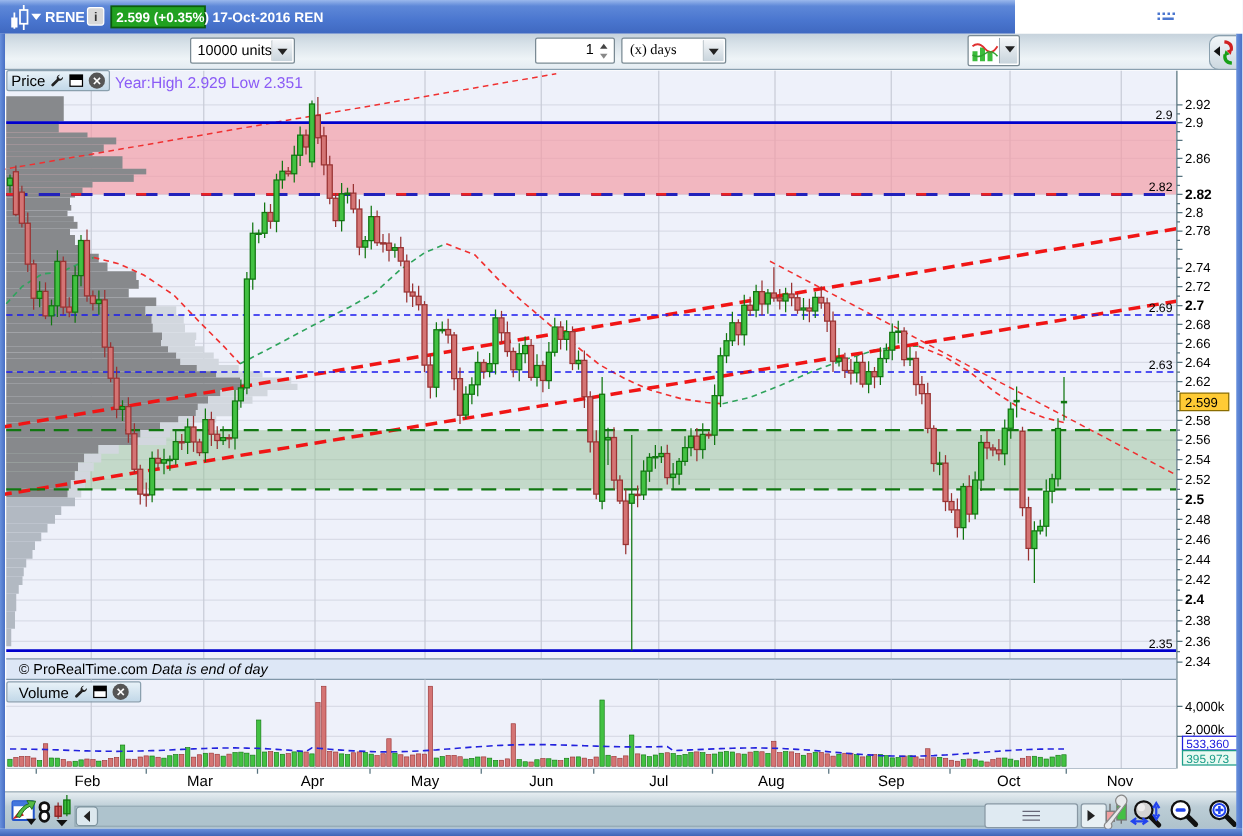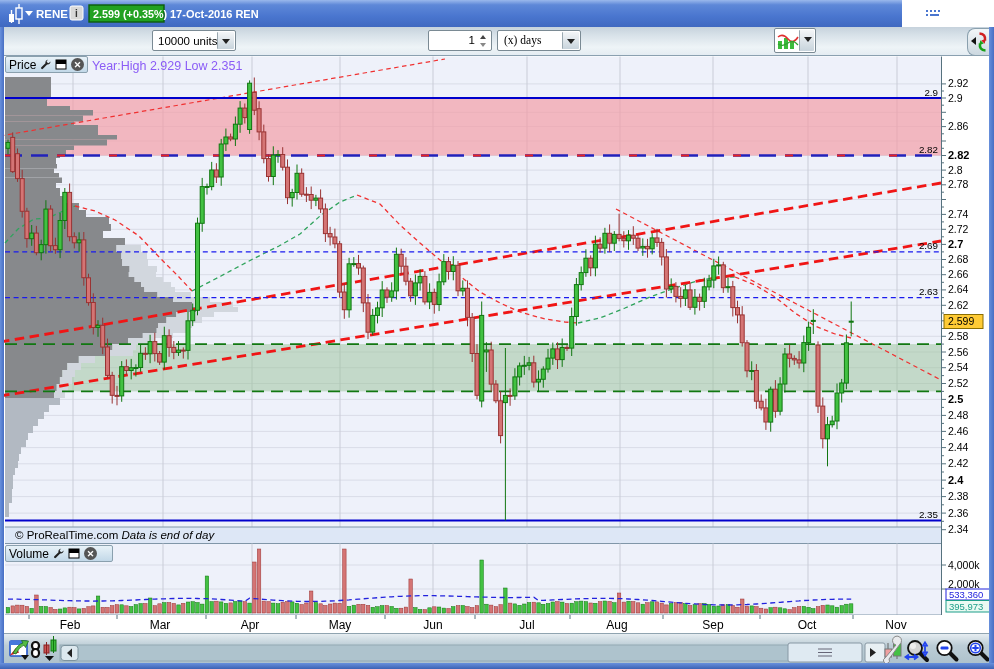--- a/index.html
+++ b/index.html
@@ -1,15 +1,15 @@
 <!DOCTYPE html>
 <html><head><meta charset="utf-8"><style>
 * { margin:0; padding:0; box-sizing:border-box; }
 body { width:994px; height:669px; position:relative; font-family:"Liberation Sans",sans-serif; overflow:hidden; background:#fff; }
-#titlebar { position:absolute; left:0; top:0; width:902px; height:27px;
+#titlebar { position:absolute; left:0; top:0; width:812px; height:27px;
   background:linear-gradient(#9ab8ec 0%, #5e88d8 18%, #4a76cf 60%, #3f68c0 100%);
   color:#fff; }
 #toolbar { position:absolute; left:4px; top:27px; width:986px; height:29px;
   background:linear-gradient(#c6d2dc 0%, #d8e2e9 30%, #eef4f7 72%, #e4ecf2 100%);
   border-bottom:1px solid #8aa0b0; }
 .combo { position:absolute; background:#fff; border:1px solid #7a8a94; border-radius:2px; height:21px; font-size:11.5px; color:#000; }
 .combo .arrowbtn { position:absolute; right:1px; top:1px; bottom:1px; width:17px;
   background:linear-gradient(#f4f6f8,#c8d4dc); border-left:1px solid #9aa8b0; border-radius:1px; }
 .arrowbtn:after { content:""; position:absolute; left:4px; top:7px; border:4px solid transparent; border-top:5px solid #222; }
 #chart { position:absolute; left:0; top:56px; }
@@ -928,21 +928,21 @@
  <svg width="11" height="11" viewBox="0 0 16 16">
       <path d="M12 1 a4 4 0 0 0 -4 5 L2 12 a1.6 1.6 0 0 0 2.3 2.3 L10.5 8 a4 4 0 0 0 4.8 -4.5 l-2.5 2.5 l-2.3 -0.8 l-0.8 -2.3 Z" fill="#222"></path>
     </svg>
  <svg width="12" height="11">
       <rect x="0.5" y="0.5" width="11" height="10" fill="#000"></rect>
       <rect x="1.5" y="5" width="9" height="4.5" fill="#fff"></rect>
     </svg>
  <span class="ctab">✕</span>
 </div>
 <div id="yearlbl">Year:High 2.929 Low 2.351</div>
-<div id="volTab" style="left:5px; top:545px; width:108px;">Volume
+<div id="volTab" style="left:5px; top:545px; width:108px;justify-content:center;">Volume
  <svg width="11" height="11" viewBox="0 0 16 16">
       <path d="M12 1 a4 4 0 0 0 -4 5 L2 12 a1.6 1.6 0 0 0 2.3 2.3 L10.5 8 a4 4 0 0 0 4.8 -4.5 l-2.5 2.5 l-2.3 -0.8 l-0.8 -2.3 Z" fill="#222"></path>
     </svg>
  <svg width="12" height="11">
       <rect x="0.5" y="0.5" width="11" height="10" fill="#000"></rect>
       <rect x="1.5" y="5" width="9" height="4.5" fill="#fff"></rect>
     </svg>
  <span class="ctab">✕</span>
 </div>
 <div id="statusbar">

